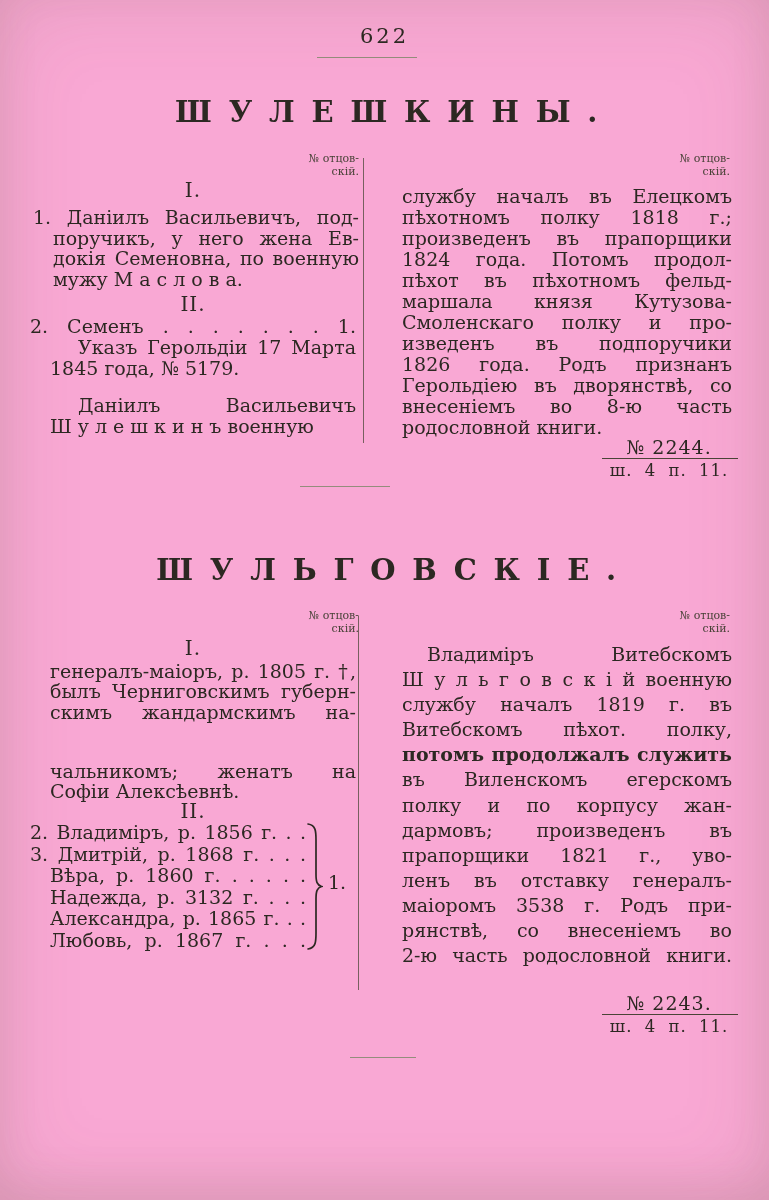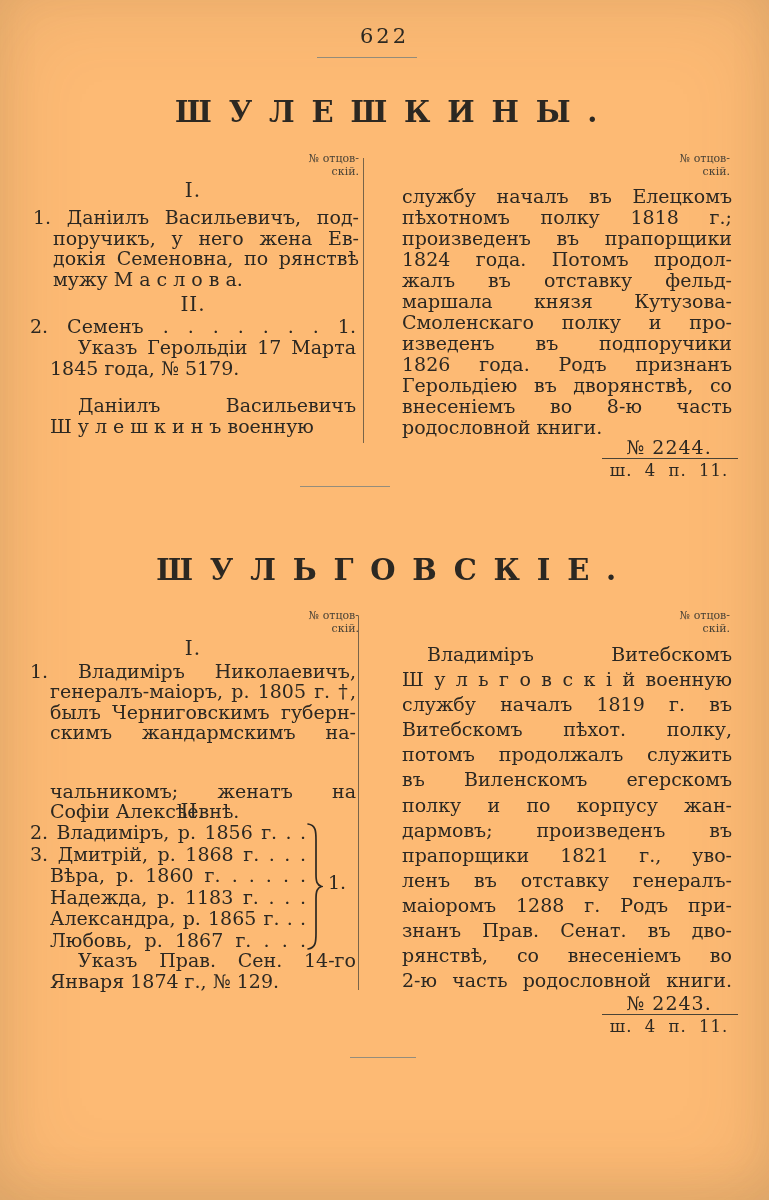--- a/index.html
+++ b/index.html
@@ -1,18 +1,18 @@
 <!DOCTYPE html>
 <html><head>
 <meta charset="utf-8">
 <style>
   html,body{margin:0;padding:0;background:#d8d2c0;}
   #page{
     position:relative;width:769px;height:1200px;margin:0 auto;
-    background:#fdba74;
+    background:#f9a8d4;
     font-family:"DejaVu Serif","Liberation Serif",serif;
     color:#2c2822;overflow:hidden;
   }
   #page::after{
     content:"";position:absolute;inset:0;pointer-events:none;
     box-shadow:inset 0 0 85px rgba(101,90,60,.15), inset 0 -18px 40px rgba(101,90,60,.10);
   }
   .abs{position:absolute;}
   .ln{font-size:19px;line-height:20.5px;}
   .jl{text-align:justify;text-align-last:justify;}
@@ -50,21 +50,21 @@
     <div>скій.</div>
   </div>
 
   <div class="abs vrule" style="left:363px;top:158px;height:285px;"></div>
 
   <div class="abs roman" style="left:30px;top:180px;">I.</div>
 
   <div class="abs" style="left:33px;top:207px;width:326px;">
     <div class="ln jl">1. Даніилъ Васильевичъ, под-</div>
     <div class="ln jl ind">поручикъ, у него жена Ев-</div>
-    <div class="ln jl ind">докія Семеновна, по рянствѣ</div>
+    <div class="ln jl ind">докія Семеновна, по военную</div>
     <div class="ln ind">мужу М а с л о в а.</div>
   </div>
 
   <div class="abs roman" style="left:30px;top:294px;">II.</div>
 
   <div class="abs ln jl" style="left:30px;top:316px;width:326px;">2. Семенъ . . . . . . . 1.</div>
 
   <div class="abs" style="left:30px;top:337px;width:326px;">
     <div class="ln jl ind2">Указъ Герольдіи 17 Марта</div>
     <div class="ln ind">1845 года, № 5179.</div>
@@ -73,21 +73,21 @@
   <div class="abs" style="left:30px;top:395px;width:326px;">
     <div class="ln jl ind2">Даніилъ Васильевичъ</div>
     <div class="ln ind">Ш у л е ш к и н ъ  военную</div>
   </div>
 
   <div class="abs" style="left:402px;top:186px;width:330px;">
     <div class="ln jl" style="line-height:21px;">службу началъ въ Елецкомъ</div>
     <div class="ln jl" style="line-height:21px;">пѣхотномъ полку 1818 г.;</div>
     <div class="ln jl" style="line-height:21px;">произведенъ въ прапорщики</div>
     <div class="ln jl" style="line-height:21px;">1824 года. Потомъ продол-</div>
-    <div class="ln jl" style="line-height:21px;">жалъ въ отставку фельд-</div>
+    <div class="ln jl" style="line-height:21px;">пѣхот въ пѣхотномъ фельд-</div>
     <div class="ln jl" style="line-height:21px;">маршала князя Кутузова-</div>
     <div class="ln jl" style="line-height:21px;">Смоленскаго полку и про-</div>
     <div class="ln jl" style="line-height:21px;">изведенъ въ подпоручики</div>
     <div class="ln jl" style="line-height:21px;">1826 года. Родъ признанъ</div>
     <div class="ln jl" style="line-height:21px;">Герольдіею въ дворянствѣ, со</div>
     <div class="ln jl" style="line-height:21px;">внесеніемъ во 8-ю часть</div>
     <div class="ln" style="line-height:21px;">родословной книги.</div>
   </div>
 
   <div class="abs numline" style="left:600px;top:437px;">№ 2244.</div>
@@ -105,62 +105,56 @@
   <div class="abs hdr" style="left:662px;top:609px;">
     <div>№ отцов-</div>
     <div>скій.</div>
   </div>
 
   <div class="abs vrule" style="left:358px;top:616px;height:374px;"></div>
 
   <div class="abs roman" style="left:30px;top:638px;">I.</div>
 
   <div class="abs" style="left:30px;top:661px;width:326px;">
-    <div class="ln jl" style="line-height:20.3px;">1. Владиміръ Николаевичъ,</div>
     <div class="ln jl ind" style="line-height:20.3px;">генералъ-маіоръ, р. 1805 г. †,</div>
     <div class="ln jl ind" style="line-height:20.3px;">былъ Черниговскимъ губерн-</div>
     <div class="ln jl ind" style="line-height:20.3px;">скимъ жандармскимъ на-</div>
     <div class="ln jl ind" style="line-height:20.3px;margin-top:39px;">чальникомъ; женатъ на</div>
     <div class="ln ind" style="line-height:20.3px;">Софіи Алексѣевнѣ.</div>
   </div>
 
   <div class="abs roman" style="left:30px;top:801px;">II.</div>
 
   <div class="abs" style="left:30px;top:822px;width:276px;">
     <div class="ln jl" style="line-height:21.5px;">2. Владиміръ, р. 1856 г. . .</div>
     <div class="ln jl" style="line-height:21.5px;">3. Дмитрій, р. 1868 г. . . .</div>
     <div class="ln jl ind" style="line-height:21.5px;">Вѣра, р. 1860 г. . . . . .</div>
-    <div class="ln jl ind" style="line-height:21.5px;">Надежда, р. 1183 г. . . .</div>
+    <div class="ln jl ind" style="line-height:21.5px;">Надежда, р. 3132 г. . . .</div>
     <div class="ln jl ind" style="line-height:21.5px;">Александра, р. 1865 г. . .</div>
     <div class="ln jl ind" style="line-height:21.5px;">Любовь, р. 1867 г. . . .</div>
   </div>
 
   <svg class="abs" style="left:306px;top:822px;" width="17" height="129" viewBox="0 0 17 129">
     <path d="M2 2 C10 3 10 10 10 18 L10 52 C10 60 11 63 15.5 64.5 C11 66 10 69 10 77 L10 111 C10 119 10 126 2 127" fill="none" stroke="#2c2822" stroke-width="1.7" stroke-linecap="round"></path>
   </svg>
   <div class="abs ln" style="left:328px;top:872px;">1.</div>
 
-  <div class="abs" style="left:30px;top:950px;width:326px;">
-    <div class="ln jl ind2">Указъ Прав. Сен. 14-го</div>
-    <div class="ln ind">Января 1874 г., № 129.</div>
-  </div>
 
   <div class="abs" style="left:402px;top:642px;width:330px;">
     <div class="ln jl" style="line-height:25.1px;padding-left:25px;">Владиміръ Витебскомъ</div>
     <div class="ln jl" style="line-height:25.1px;">Ш у л ь г о в с к і й  военную</div>
     <div class="ln jl" style="line-height:25.1px;">службу началъ 1819 г. въ</div>
     <div class="ln jl" style="line-height:25.1px;">Витебскомъ пѣхот. полку,</div>
-    <div class="ln jl" style="line-height:25.1px;">потомъ продолжалъ служить</div>
+    <div class="ln jl" style="line-height:25.1px;font-weight:bold;">потомъ продолжалъ служить</div>
     <div class="ln jl" style="line-height:25.1px;">въ Виленскомъ егерскомъ</div>
     <div class="ln jl" style="line-height:25.1px;">полку и по корпусу жан-</div>
     <div class="ln jl" style="line-height:25.1px;">дармовъ; произведенъ въ</div>
     <div class="ln jl" style="line-height:25.1px;">прапорщики 1821 г., уво-</div>
     <div class="ln jl" style="line-height:25.1px;">ленъ въ отставку генералъ-</div>
-    <div class="ln jl" style="line-height:25.1px;">маіоромъ 1288 г. Родъ при-</div>
-    <div class="ln jl" style="line-height:25.1px;">знанъ Прав. Сенат. въ дво-</div>
+    <div class="ln jl" style="line-height:25.1px;">маіоромъ 3538 г. Родъ при-</div>
     <div class="ln jl" style="line-height:25.1px;">рянствѣ, со внесеніемъ во</div>
     <div class="ln jl" style="line-height:25.1px;">2-ю часть родословной книги.</div>
   </div>
 
   <div class="abs numline" style="left:600px;top:993px;">№ 2243.</div>
   <div class="abs darkrule" style="left:602px;top:1014px;width:136px;"></div>
   <div class="abs codeline" style="left:600px;top:1017px;">ш. 4 п. 11.</div>
 
   <div class="abs hrule" style="left:350px;top:1057px;width:66px;"></div>
 

